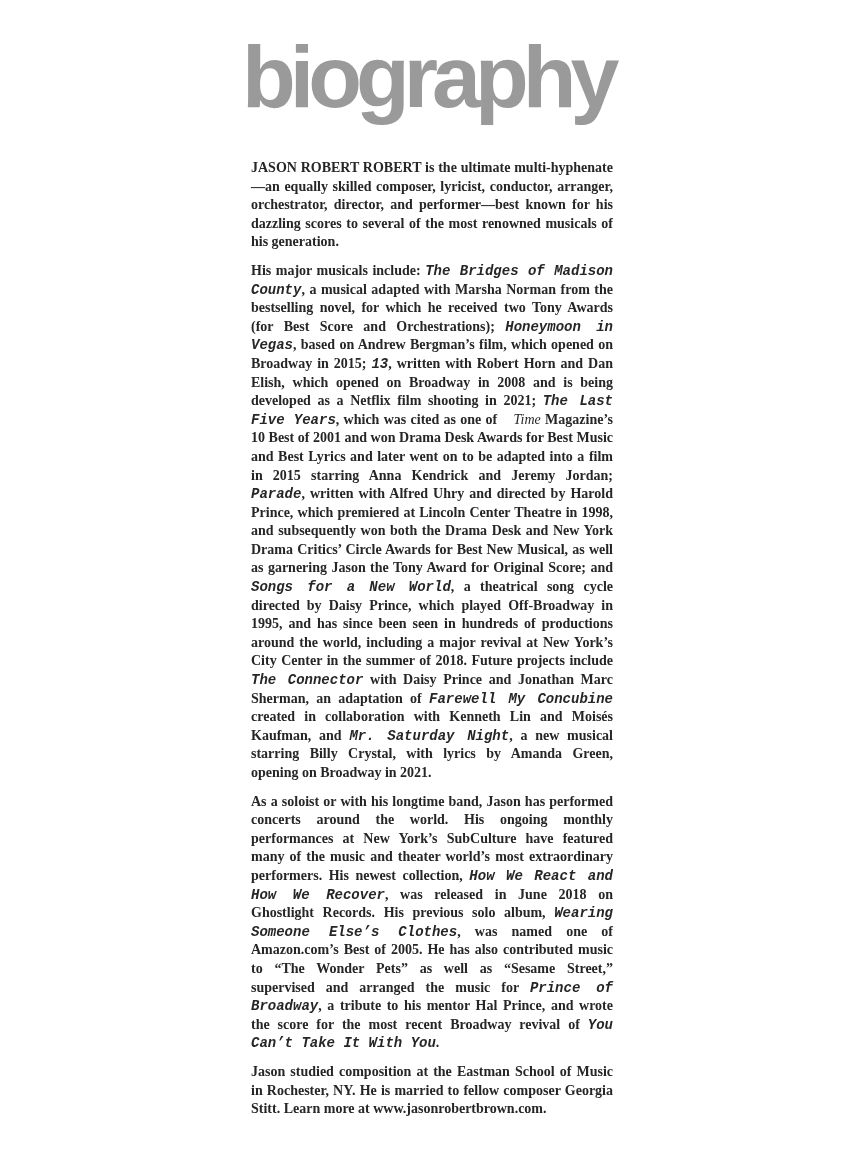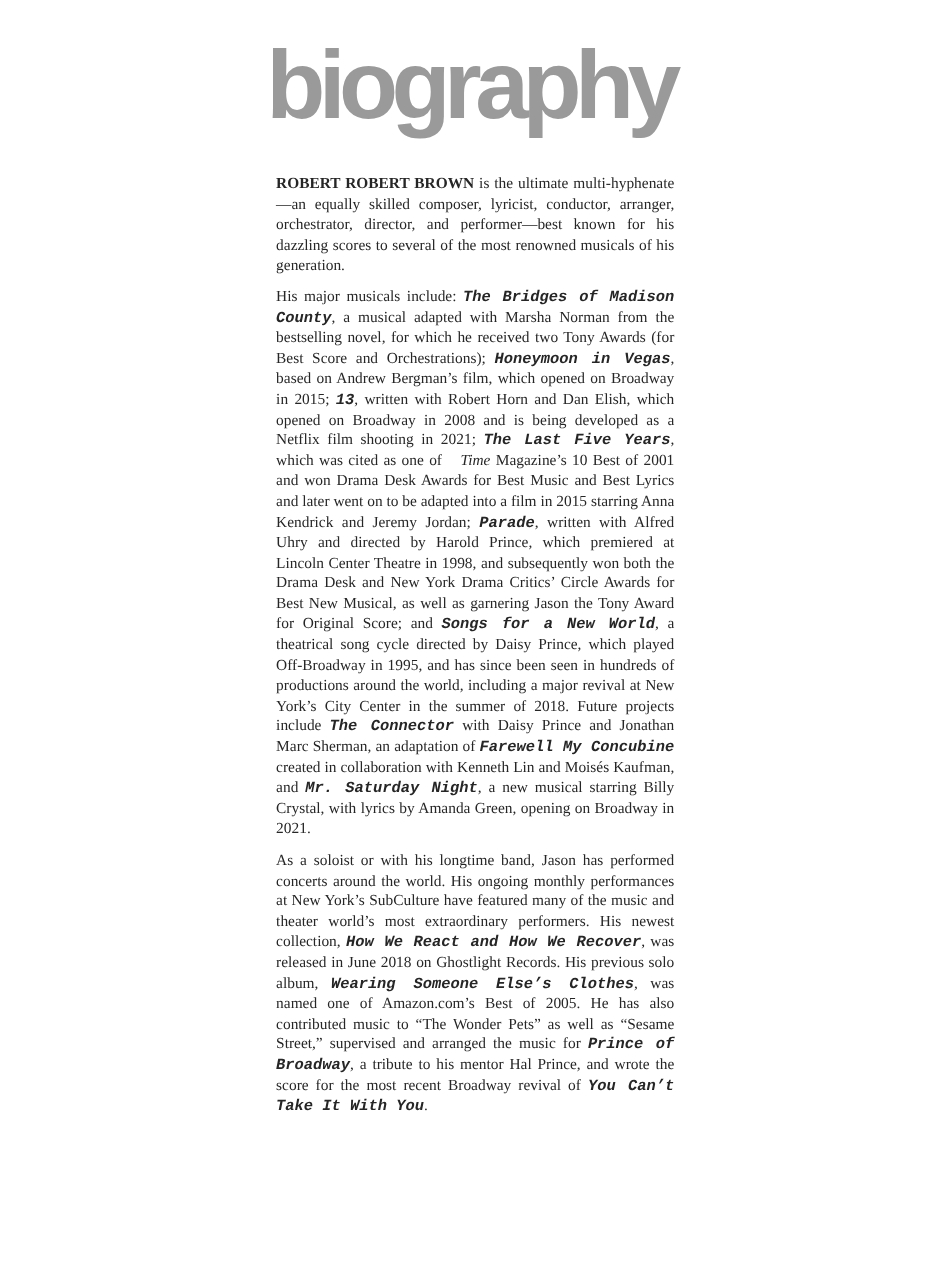--- a/index.html
+++ b/index.html
@@ -33,28 +33,29 @@
     width: 362px;
     font-family: "Liberation Serif", "DejaVu Serif", serif;
     font-size: 14px;
     line-height: 18.6px;
     color: #262626;
     text-align: justify;
   }
   .para {
     margin: 0 0 10px 0;
   }
-  .seg-n { font-weight: normal; font-style: normal; }
+  .seg-n { font-weight: bold; font-style: normal; }
   .seg-b { font-weight: bold; }
   .seg-i { font-style: italic; margin-left: 12px; }
   .seg-bi { font-weight: bold; font-style: italic; font-family: Liberation Mono, monospace; }
 </style>
 </head>
 <body style="background: rgb(255, 255, 255);">
 
 <div class="page">
   <h1 class="title" style="color: rgb(154, 154, 154);">biography</h1>
   <div class="content" style="color: rgb(38, 38, 38);">
-      <p class="para"><span class="seg-b">ROBERT ROBERT BROWN</span><span class="seg-n"> is the ultimate multi-hyphenate—an equally skilled composer, lyricist, conductor, arranger, orchestrator, director, and performer—best known for his dazzling scores to several of the most renowned musicals of his generation.</span></p>
+      <p class="para"><span class="seg-b">JASON ROBERT ROBERT</span><span class="seg-n"> is the ultimate multi-hyphenate—an equally skilled composer, lyricist, conductor, arranger, orchestrator, director, and performer—best known for his dazzling scores to several of the most renowned musicals of his generation.</span></p>
       <p class="para"><span class="seg-n">His major musicals include: </span><span class="seg-bi">The Bridges of Madison County</span><span class="seg-n">, a musical adapted with Marsha Norman from the bestselling novel, for which he received two Tony Awards (for Best Score and Orchestrations); </span><span class="seg-bi">Honeymoon in Vegas</span><span class="seg-n">, based on Andrew Bergman’s film, which opened on Broadway in 2015; </span><span class="seg-bi">13</span><span class="seg-n">, written with Robert Horn and Dan Elish, which opened on Broadway in 2008 and is being developed as a Netflix film shooting in 2021; </span><span class="seg-bi">The Last Five Years</span><span class="seg-n">, which was cited as one of </span><span class="seg-i">Time</span><span class="seg-n"> Magazine’s 10 Best of 2001 and won Drama Desk Awards for Best Music and Best Lyrics and later went on to be adapted into a film in 2015 starring Anna Kendrick and Jeremy Jordan; </span><span class="seg-bi">Parade</span><span class="seg-n">, written with Alfred Uhry and directed by Harold Prince, which premiered at Lincoln Center Theatre in 1998, and subsequently won both the Drama Desk and New York Drama Critics’ Circle Awards for Best New Musical, as well as garnering Jason the Tony Award for Original Score; and </span><span class="seg-bi">Songs for a New World</span><span class="seg-n">, a theatrical song cycle directed by Daisy Prince, which played Off-Broadway in 1995, and has since been seen in hundreds of productions around the world, including a major revival at New York’s City Center in the summer of 2018. Future projects include </span><span class="seg-bi">The Connector</span><span class="seg-n"> with Daisy Prince and Jonathan Marc Sherman, an adaptation of </span><span class="seg-bi">Farewell My Concubine</span><span class="seg-n"> created in collaboration with Kenneth Lin and Moisés Kaufman, and </span><span class="seg-bi">Mr. Saturday Night</span><span class="seg-n">, a new musical starring Billy Crystal, with lyrics by Amanda Green, opening on Broadway in 2021.</span></p>
       <p class="para"><span class="seg-n">As a soloist or with his longtime band, Jason has performed concerts around the world. His ongoing monthly performances at New York’s SubCulture have featured many of the music and theater world’s most extraordinary performers. His newest collection, </span><span class="seg-bi">How We React and How We Recover</span><span class="seg-n">, was released in June 2018 on Ghostlight Records. His previous solo album, </span><span class="seg-bi">Wearing Someone Else’s Clothes</span><span class="seg-n">, was named one of Amazon.com’s Best of 2005. He has also contributed music to “The Wonder Pets” as well as “Sesame Street,” supervised and arranged the music for </span><span class="seg-bi">Prince of Broadway</span><span class="seg-n">, a tribute to his mentor Hal Prince, and wrote the score for the most recent Broadway revival of </span><span class="seg-bi">You Can’t Take It With You</span><span class="seg-n">.</span></p>
+      <p class="para"><span class="seg-n">Jason studied composition at the Eastman School of Music in Rochester, NY. He is married to fellow composer Georgia Stitt. Learn more at </span><span class="seg-b">www.jasonrobertbrown.com</span><span class="seg-n">.</span></p>
     </div>
 </div>
 
 </body></html>

